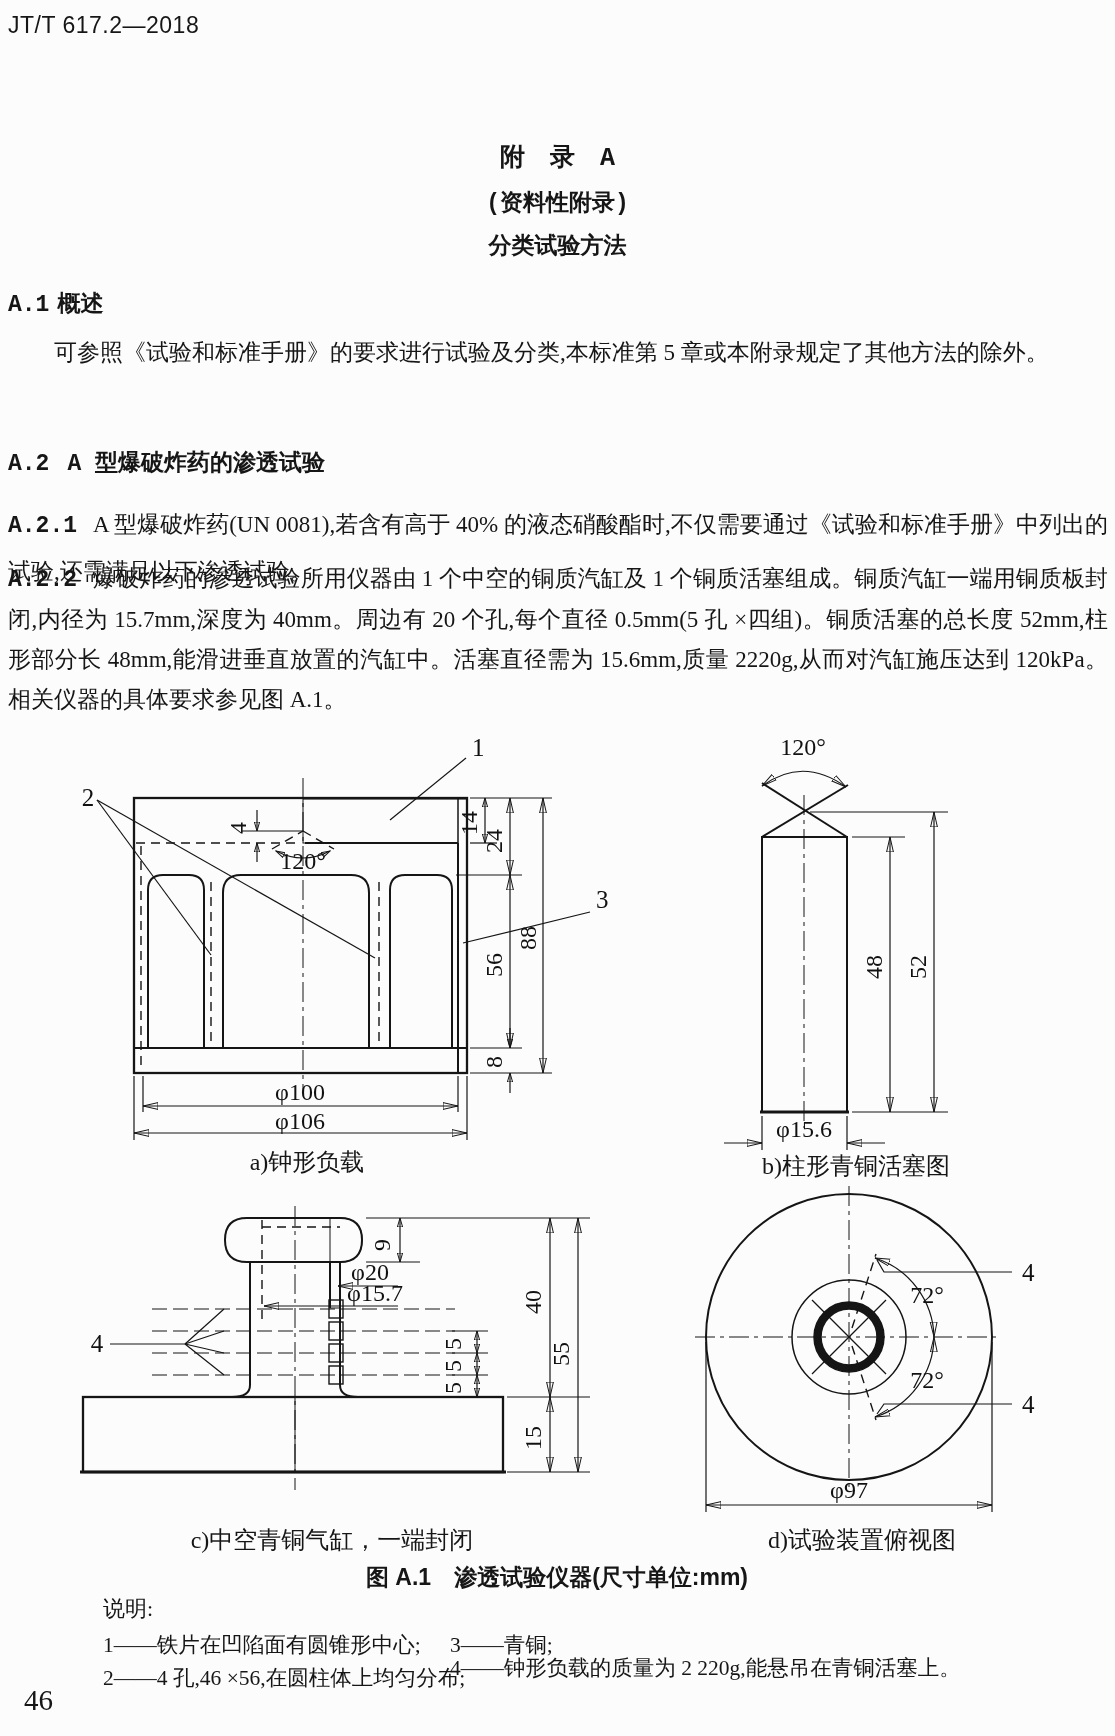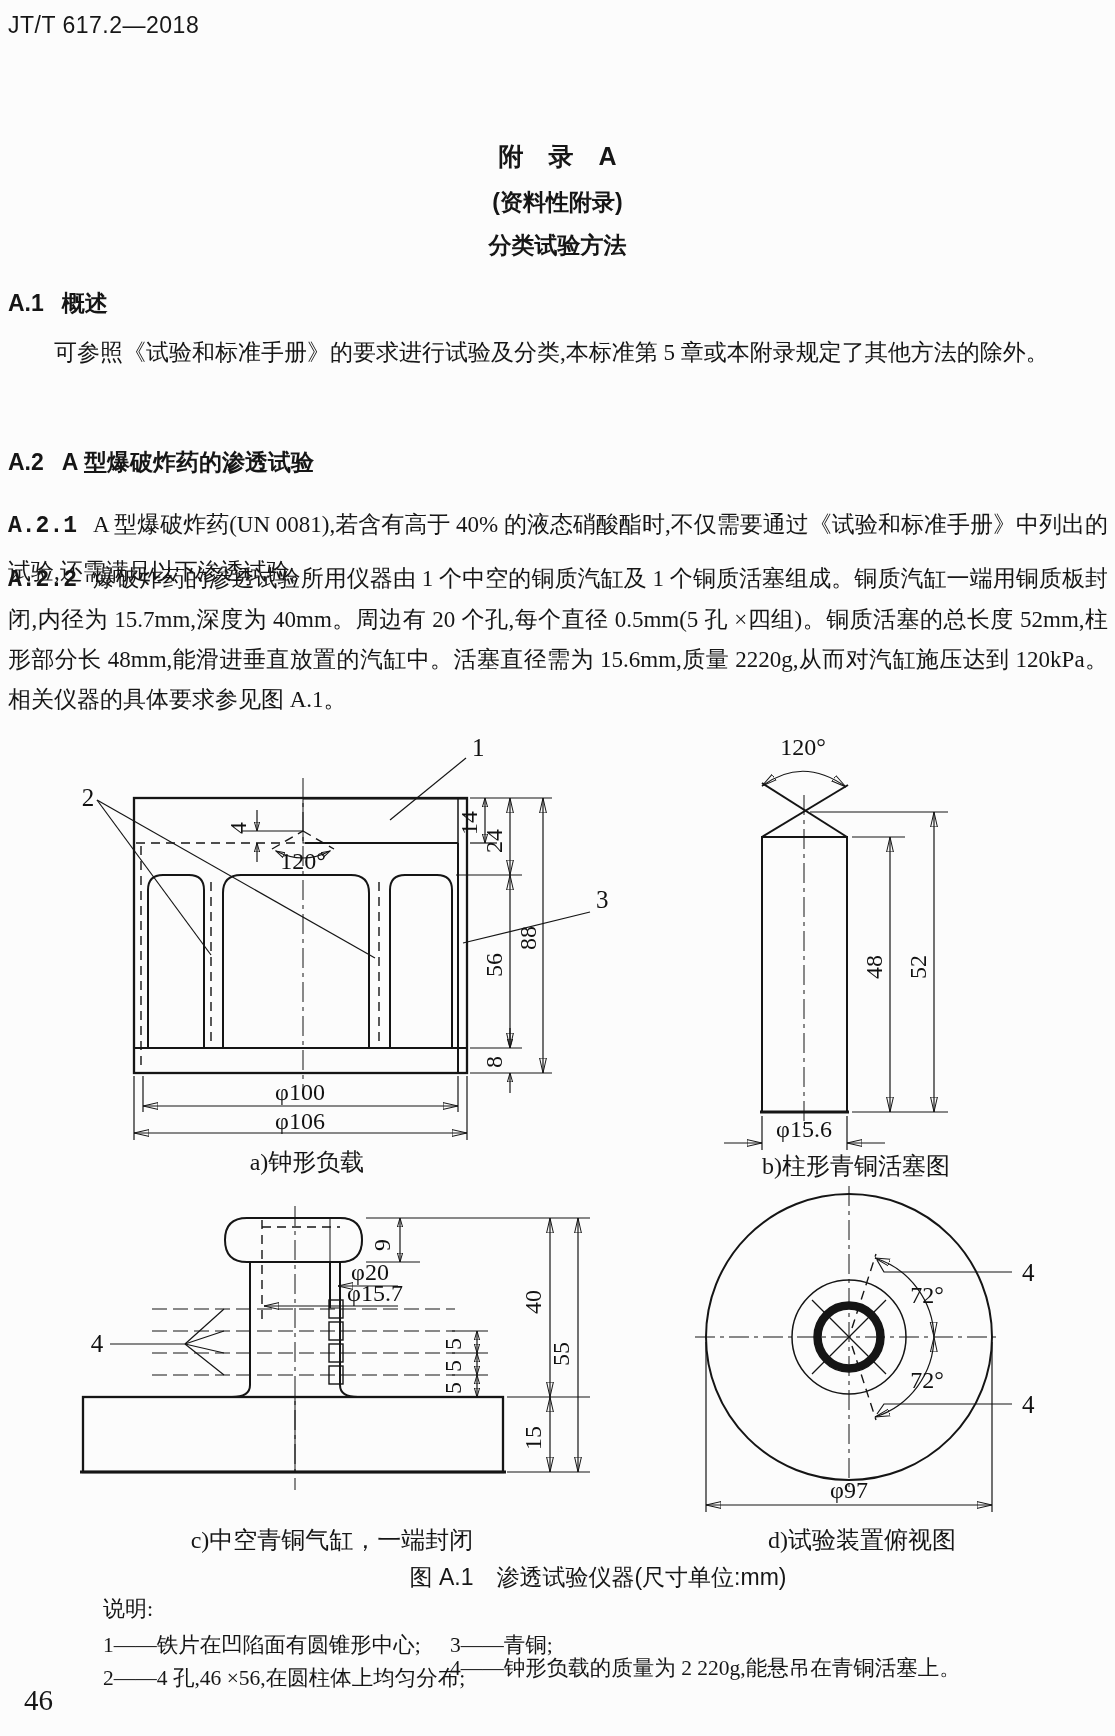--- a/index.html
+++ b/index.html
@@ -1,25 +1,25 @@
 <!DOCTYPE html>
 <html><head>
 <meta charset="utf-8">
 <style>
   html,body{margin:0;padding:0;}
   body{width:1115px;height:1736px;position:relative;background:#fcfcfc;color:#161616;
        font-family:"Liberation Serif",serif;}
   .abs{position:absolute;}
   .sans{font-family:"Liberation Sans",sans-serif;}
   .serif{font-family:"Liberation Serif",serif;}
-  .bold{font-weight:normal;margin-left:41px;}
+  .bold{font-weight:bold;}
   .ctr{transform:translateX(-50%);white-space:nowrap;}
   .para{font-size:23px;line-height:44px;text-align:justify;}
   .plabel{font-family:Liberation Mono, monospace;font-weight:bold;margin-right:16px;}
-  .heading{font-size:23px;font-family:Liberation Sans, sans-serif;font-weight:bold;white-space:nowrap;}
+  .heading{font-size:23px;font-family:Liberation Mono, monospace;font-weight:bold;white-space:nowrap;}
   .cap{font-size:24px;white-space:nowrap;}
   svg{position:absolute;overflow:visible;}
   svg text{font-family:"Liberation Serif",serif;font-size:24px;fill:#111;}
   svg .co{font-size:25px;}
   svg line,svg path,svg rect,svg circle,svg polyline{stroke:#151515;fill:none;}
   .thin{stroke-width:1.2;}
   .med{stroke-width:2;}
   .thick{stroke-width:3;}
   .dash{stroke-width:1.4;stroke-dasharray:9 6;}
   .cl{stroke-width:1;stroke-dasharray:20 5 4 5;}
@@ -28,21 +28,21 @@
 </head>
 <body>
 
 <div class="abs sans" style="left:8px;top:12px;font-size:23px;letter-spacing:.5px">JT/T 617.2—2018</div>
 
 <div class="abs heading ctr" style="left:50%;top:140px;font-size:25px">附　录　A</div>
 <div class="abs heading ctr" style="left:50%;top:187px">(资料性附录)</div>
 <div class="abs heading ctr" style="left:50%;top:230px">分类试验方法</div>
 
 <div class="abs heading" style="left:8px;top:288px">
-  <span>A.1</span><span style="margin-left:18px">概述</span>
+  <span>A.1</span><span style="margin-left:8px">概述</span>
 </div>
 <div class="abs para" style="left:8px;top:331px;width:1100px;text-indent:2em"><span>可参照《试验和标准手册》的要求进行试验及分类,本标准第 5 章或本附录规定了其他方法的除外。</span></div>
 
 <div class="abs heading" style="left:8px;top:447px">
   <span>A.2</span><span style="margin-left:18px">A 型爆破炸药的渗透试验</span>
 </div>
 
 <div class="abs para" style="left:8px;top:502px;width:1100px;line-height:45px">
   <b class="plabel">A.2.1</b><span>A 型爆破炸药(UN 0081),若含有高于 40% 的液态硝酸酯时,不仅需要通过《试验和标准手册》中列出的试验,还需满足以下渗透试验。</span>
 </div>

